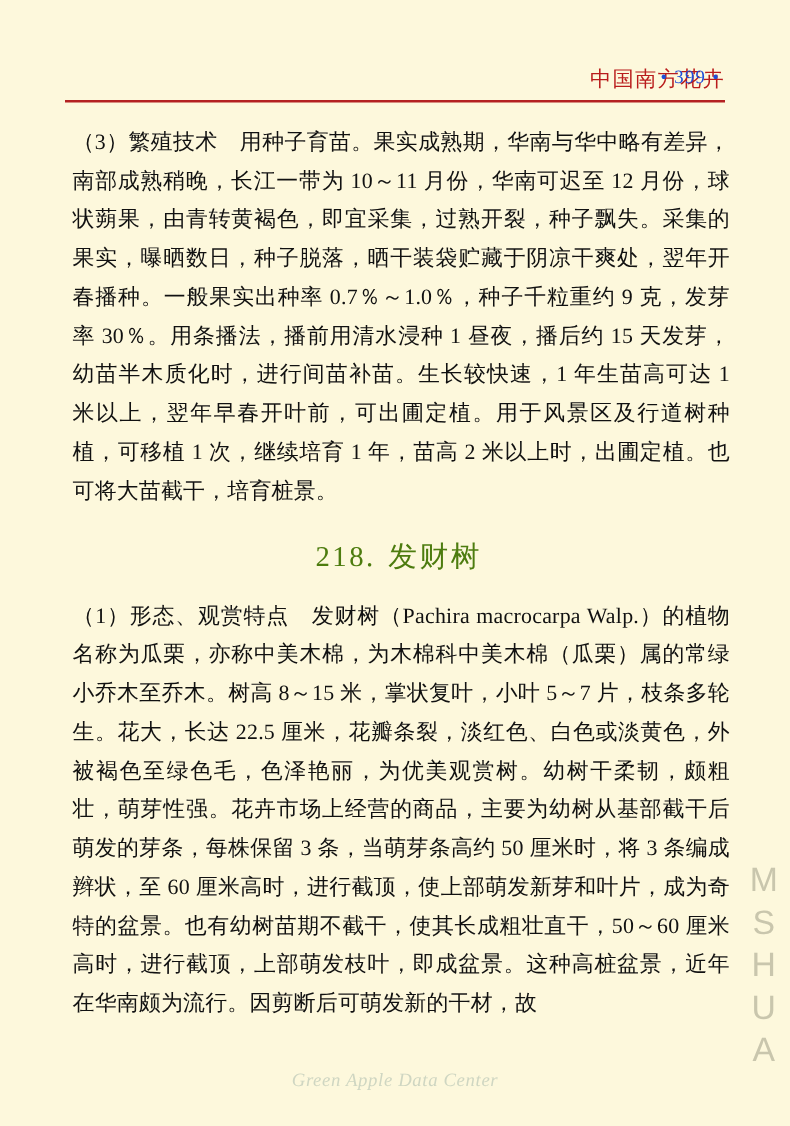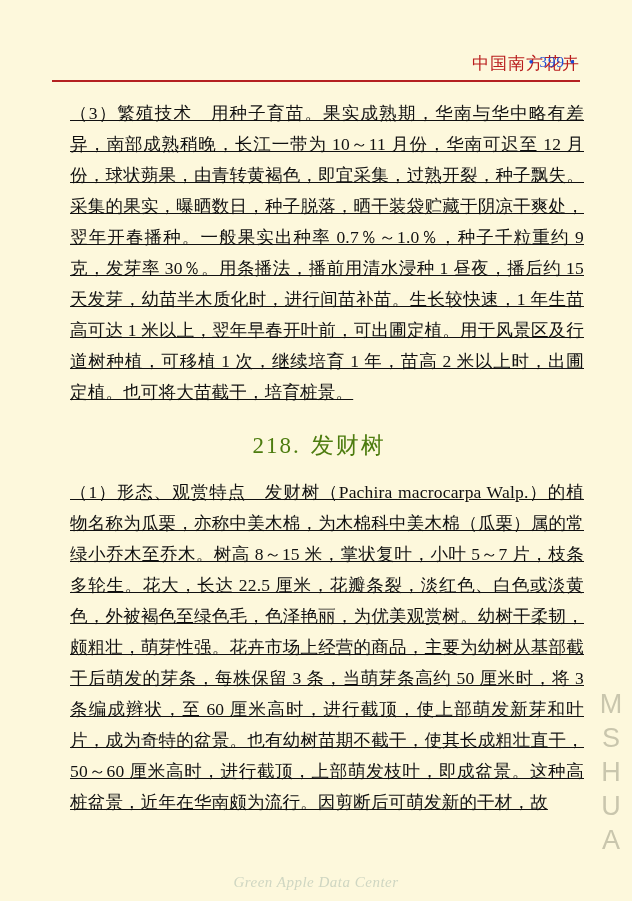--- a/index.html
+++ b/index.html
@@ -58,29 +58,28 @@
 
   
   .content {
     position: absolute;
     top: 98px;
     left: 54px;
     right: 48px;
     bottom: 40px;
   }
   p.para {
-    margin: 0 0 0 16px;
+    margin: 0 0 0 4px;
     font-size: 17.5px;
     line-height: 31px;
     text-align: justify;
     text-justify: inter-ideograph;
     text-indent: 0;
     color: #111111;
     letter-spacing: 0.2px;
-    text-decoration: underline;
   }
   .section-title {
     text-align: center;
     font-size: 23px;
     font-weight: normal;
     margin: 22px 0 16px 0;
     letter-spacing: 2px;
     color: #4d7c0f;
   }
   .section-title .num {
@@ -97,21 +96,21 @@
     letter-spacing: 4px;
     color: #c9c6ad;
     writing-mode: vertical-rl;
     text-orientation: upright;
     user-select: none;
   }
 
   
   .footer-mark {
     position: absolute;
-    bottom: 10px;
+    bottom: 27px;
     left: 0;
     right: 0;
     text-align: center;
     font-family: "Liberation Serif", "DejaVu Serif", serif;
     font-style: italic;
     font-size: 15px;
     color: #cfd6c2;
     letter-spacing: 0.5px;
     user-select: none;
   }

